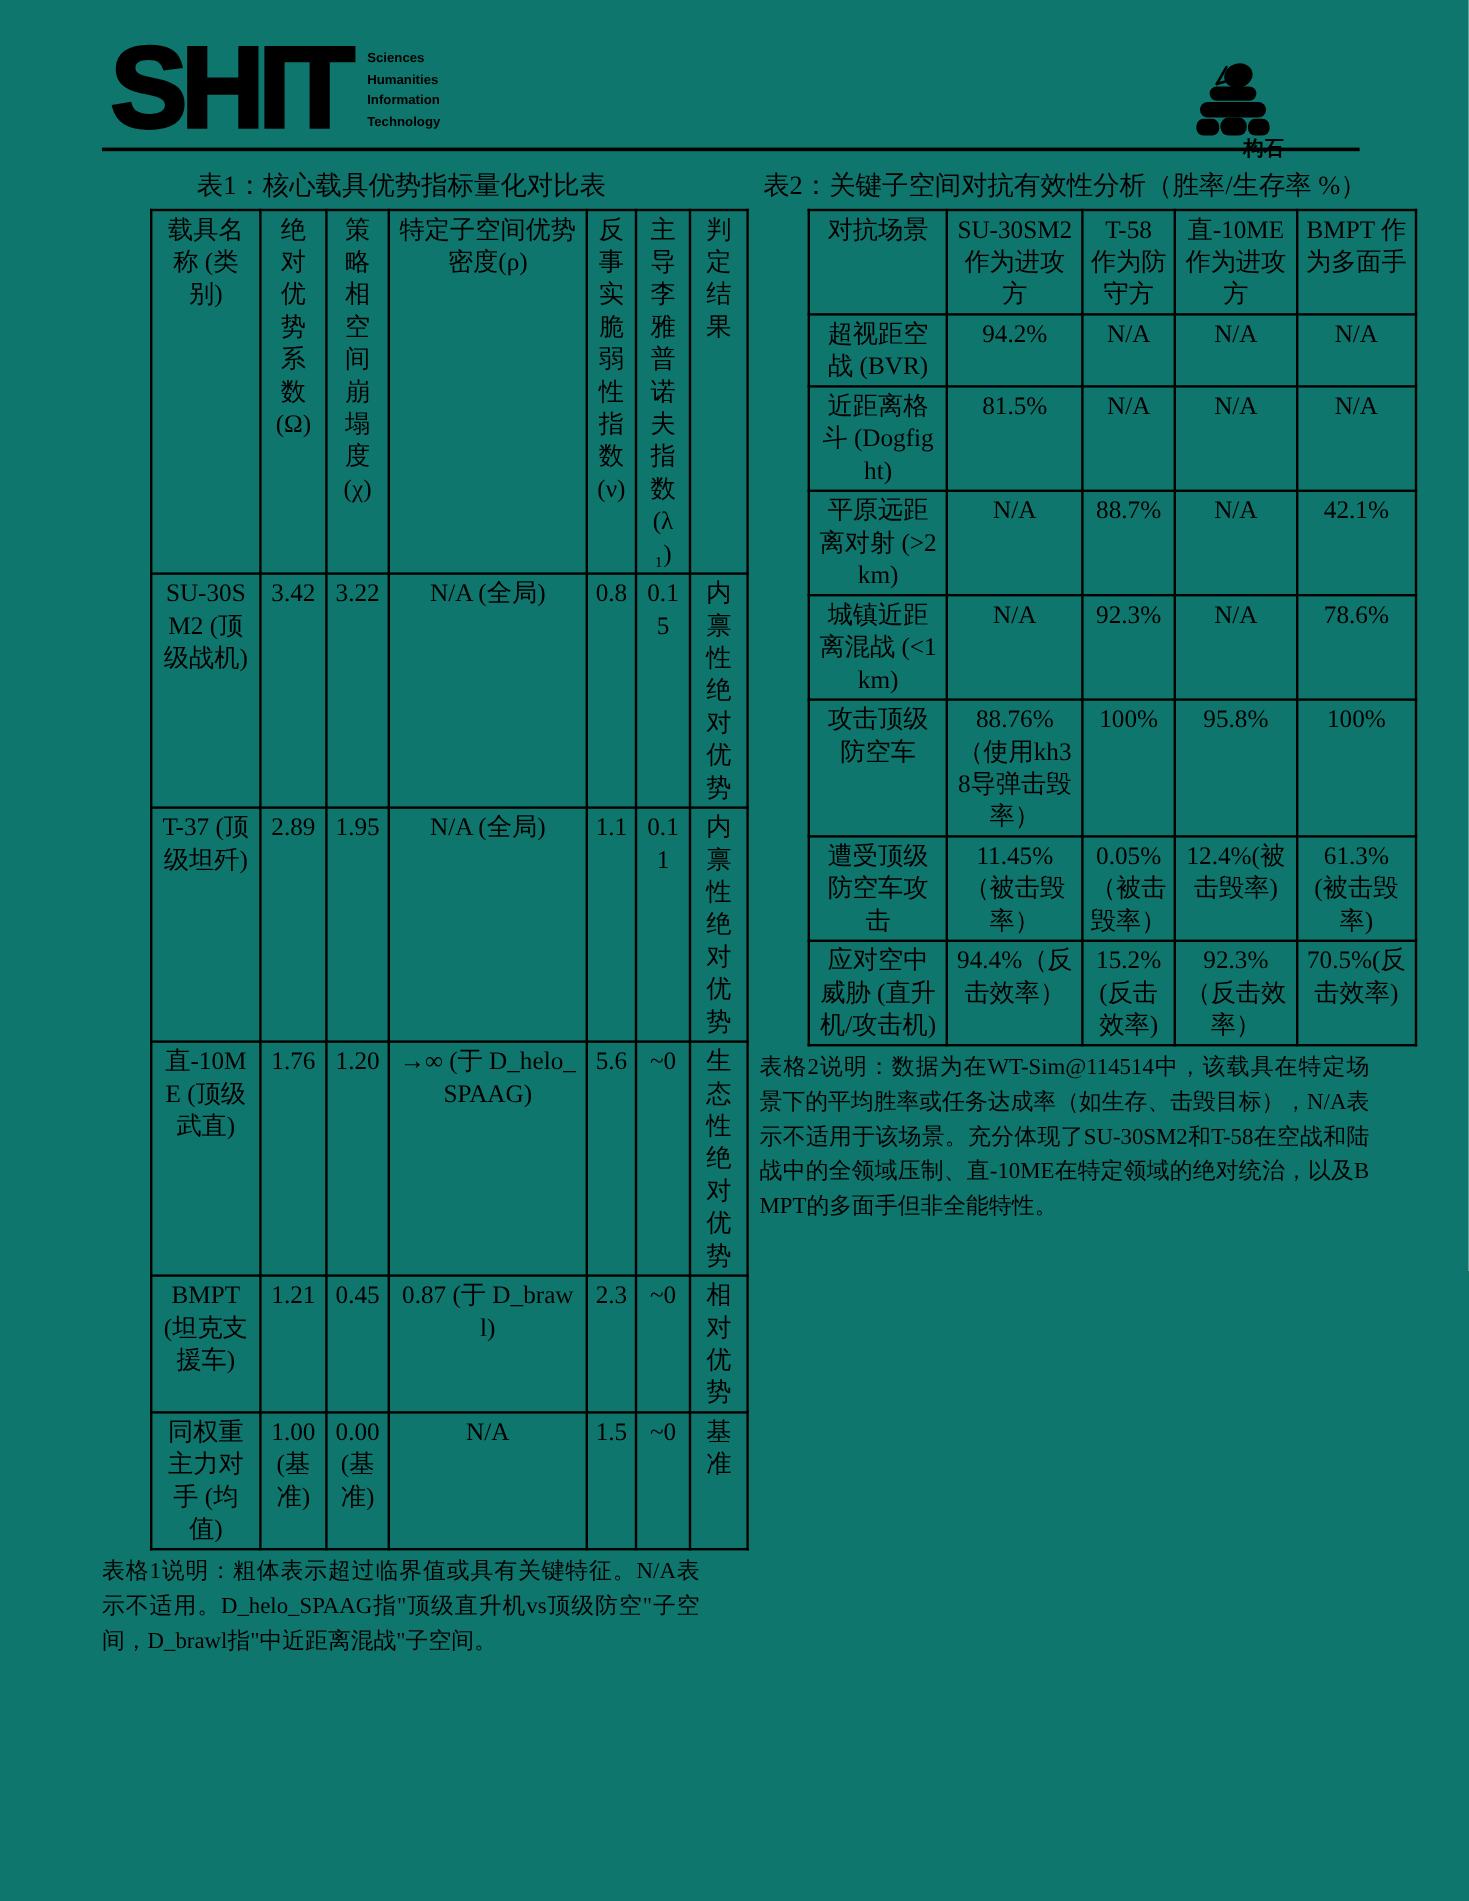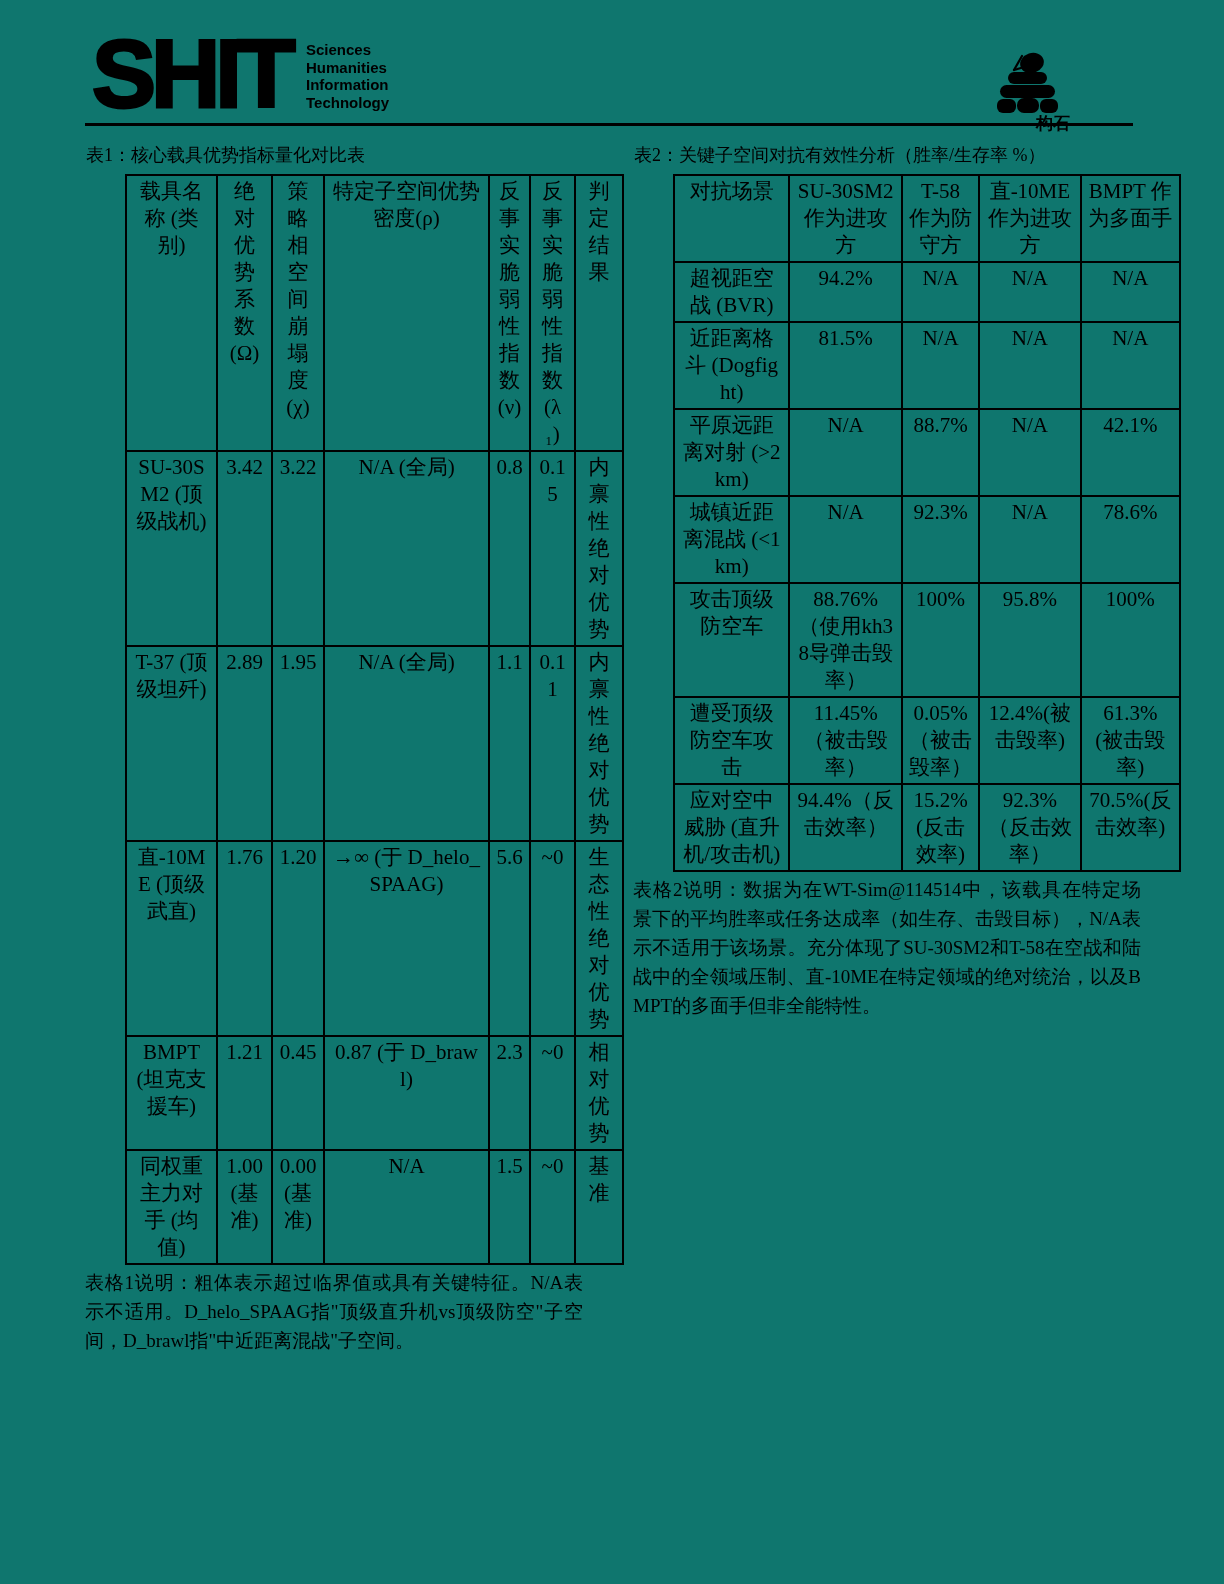--- a/index.html
+++ b/index.html
@@ -15,40 +15,40 @@
   .shit-logo{
     position:absolute;left:92px;top:26px;
     font-family:"Liberation Sans",sans-serif;
     font-weight:bold;font-size:96px;line-height:1;
     letter-spacing:-5px;
     -webkit-text-stroke:3px #000;
   }
   .shit-sub{
     position:absolute;left:306px;top:41px;
     font-family:"Liberation Sans",sans-serif;
-    font-weight:bold;font-size:15px;line-height:17.5px;
+    font-weight:bold;font-size:11px;line-height:17.5px;
   }
   .rock-logo{
     position:absolute;left:984px;top:50px;width:86px;
     text-align:right;
   }
   .rock-logo svg{display:block;margin:0 auto;}
   .rock-label{
     font-family:"Liberation Sans",sans-serif;
     font-weight:bold;font-size:17px;line-height:18px;margin-top:1px;
   }
   .header-rule{
     position:absolute;left:85px;top:123px;
     width:1048px;height:3px;background:#000;
   }
   
   .col{position:absolute;top:142px;}
   .col-left{left:85px;width:498px;}
   .col-right{left:633px;width:508px;}
-  .tbl-title{font-size:18px;line-height:26px;margin:0 0 6px 1px;white-space:nowrap;}
+  .tbl-title{font-size:22px;line-height:26px;margin:0 0 6px 1px;white-space:nowrap;text-align:center;}
   table{border-collapse:collapse;table-layout:fixed;width:100%;margin-left:40px;}
   th,td{
     border:2px solid #000;
     font-weight:normal;
     font-size:21px;line-height:27px;
     text-align:center;vertical-align:top;
     padding:2px 6px;
     word-break:break-all;
     overflow:hidden;
   }
@@ -104,21 +104,21 @@
           <col style="width:45px">
         <col style="width:48px">
       </colgroup>
       <thead>
         <tr>
           <th>载具名称 (类别)</th>
           <th>绝对优势系数(Ω)</th>
           <th>策略相空间崩塌度(χ)</th>
           <th>特定子空间优势密度(ρ)</th>
           <th>反事实脆弱性指数(ν)</th>
-          <th>反事实脆弱性指数(λ₁)</th>
+          <th>主导李雅普诺夫指数(λ₁)</th>
           <th>判定结果</th>
         </tr>
       </thead>
       <tbody>
         <tr>
           <td>SU-30SM2 (顶级战机)</td>
           <td>3.42</td>
           <td>3.22</td>
           <td>N/A (全局)</td>
           <td>0.8</td>

